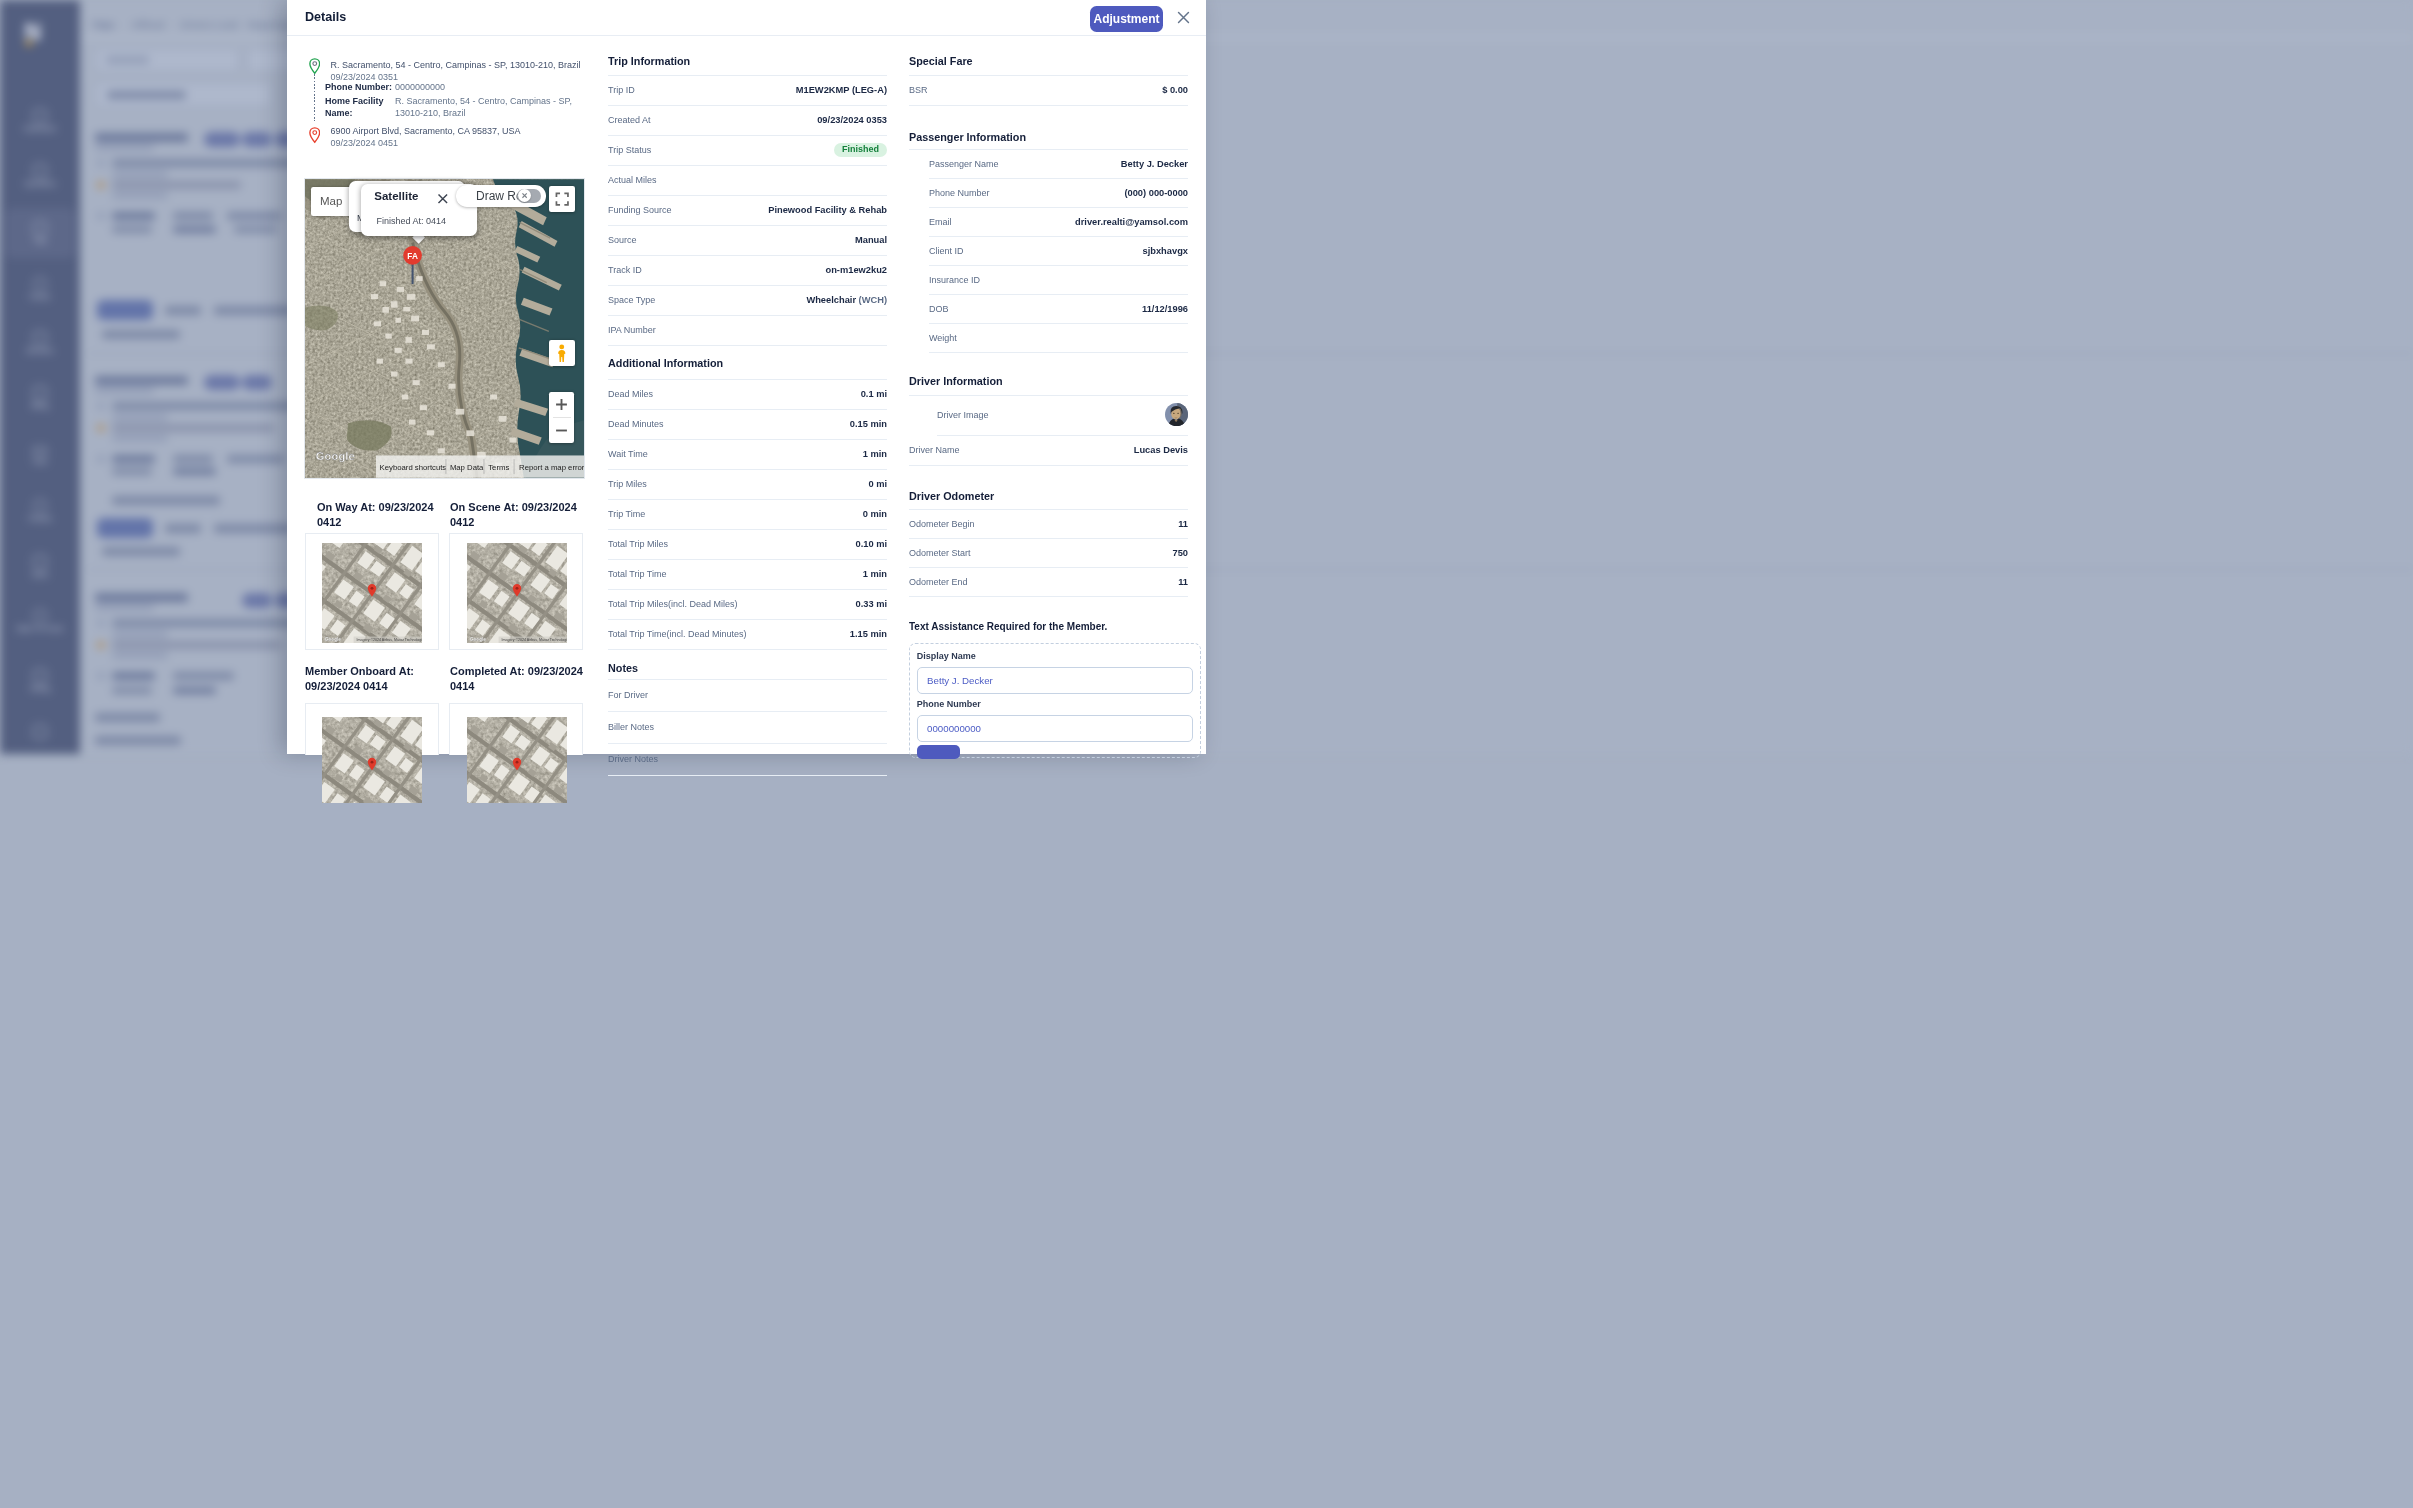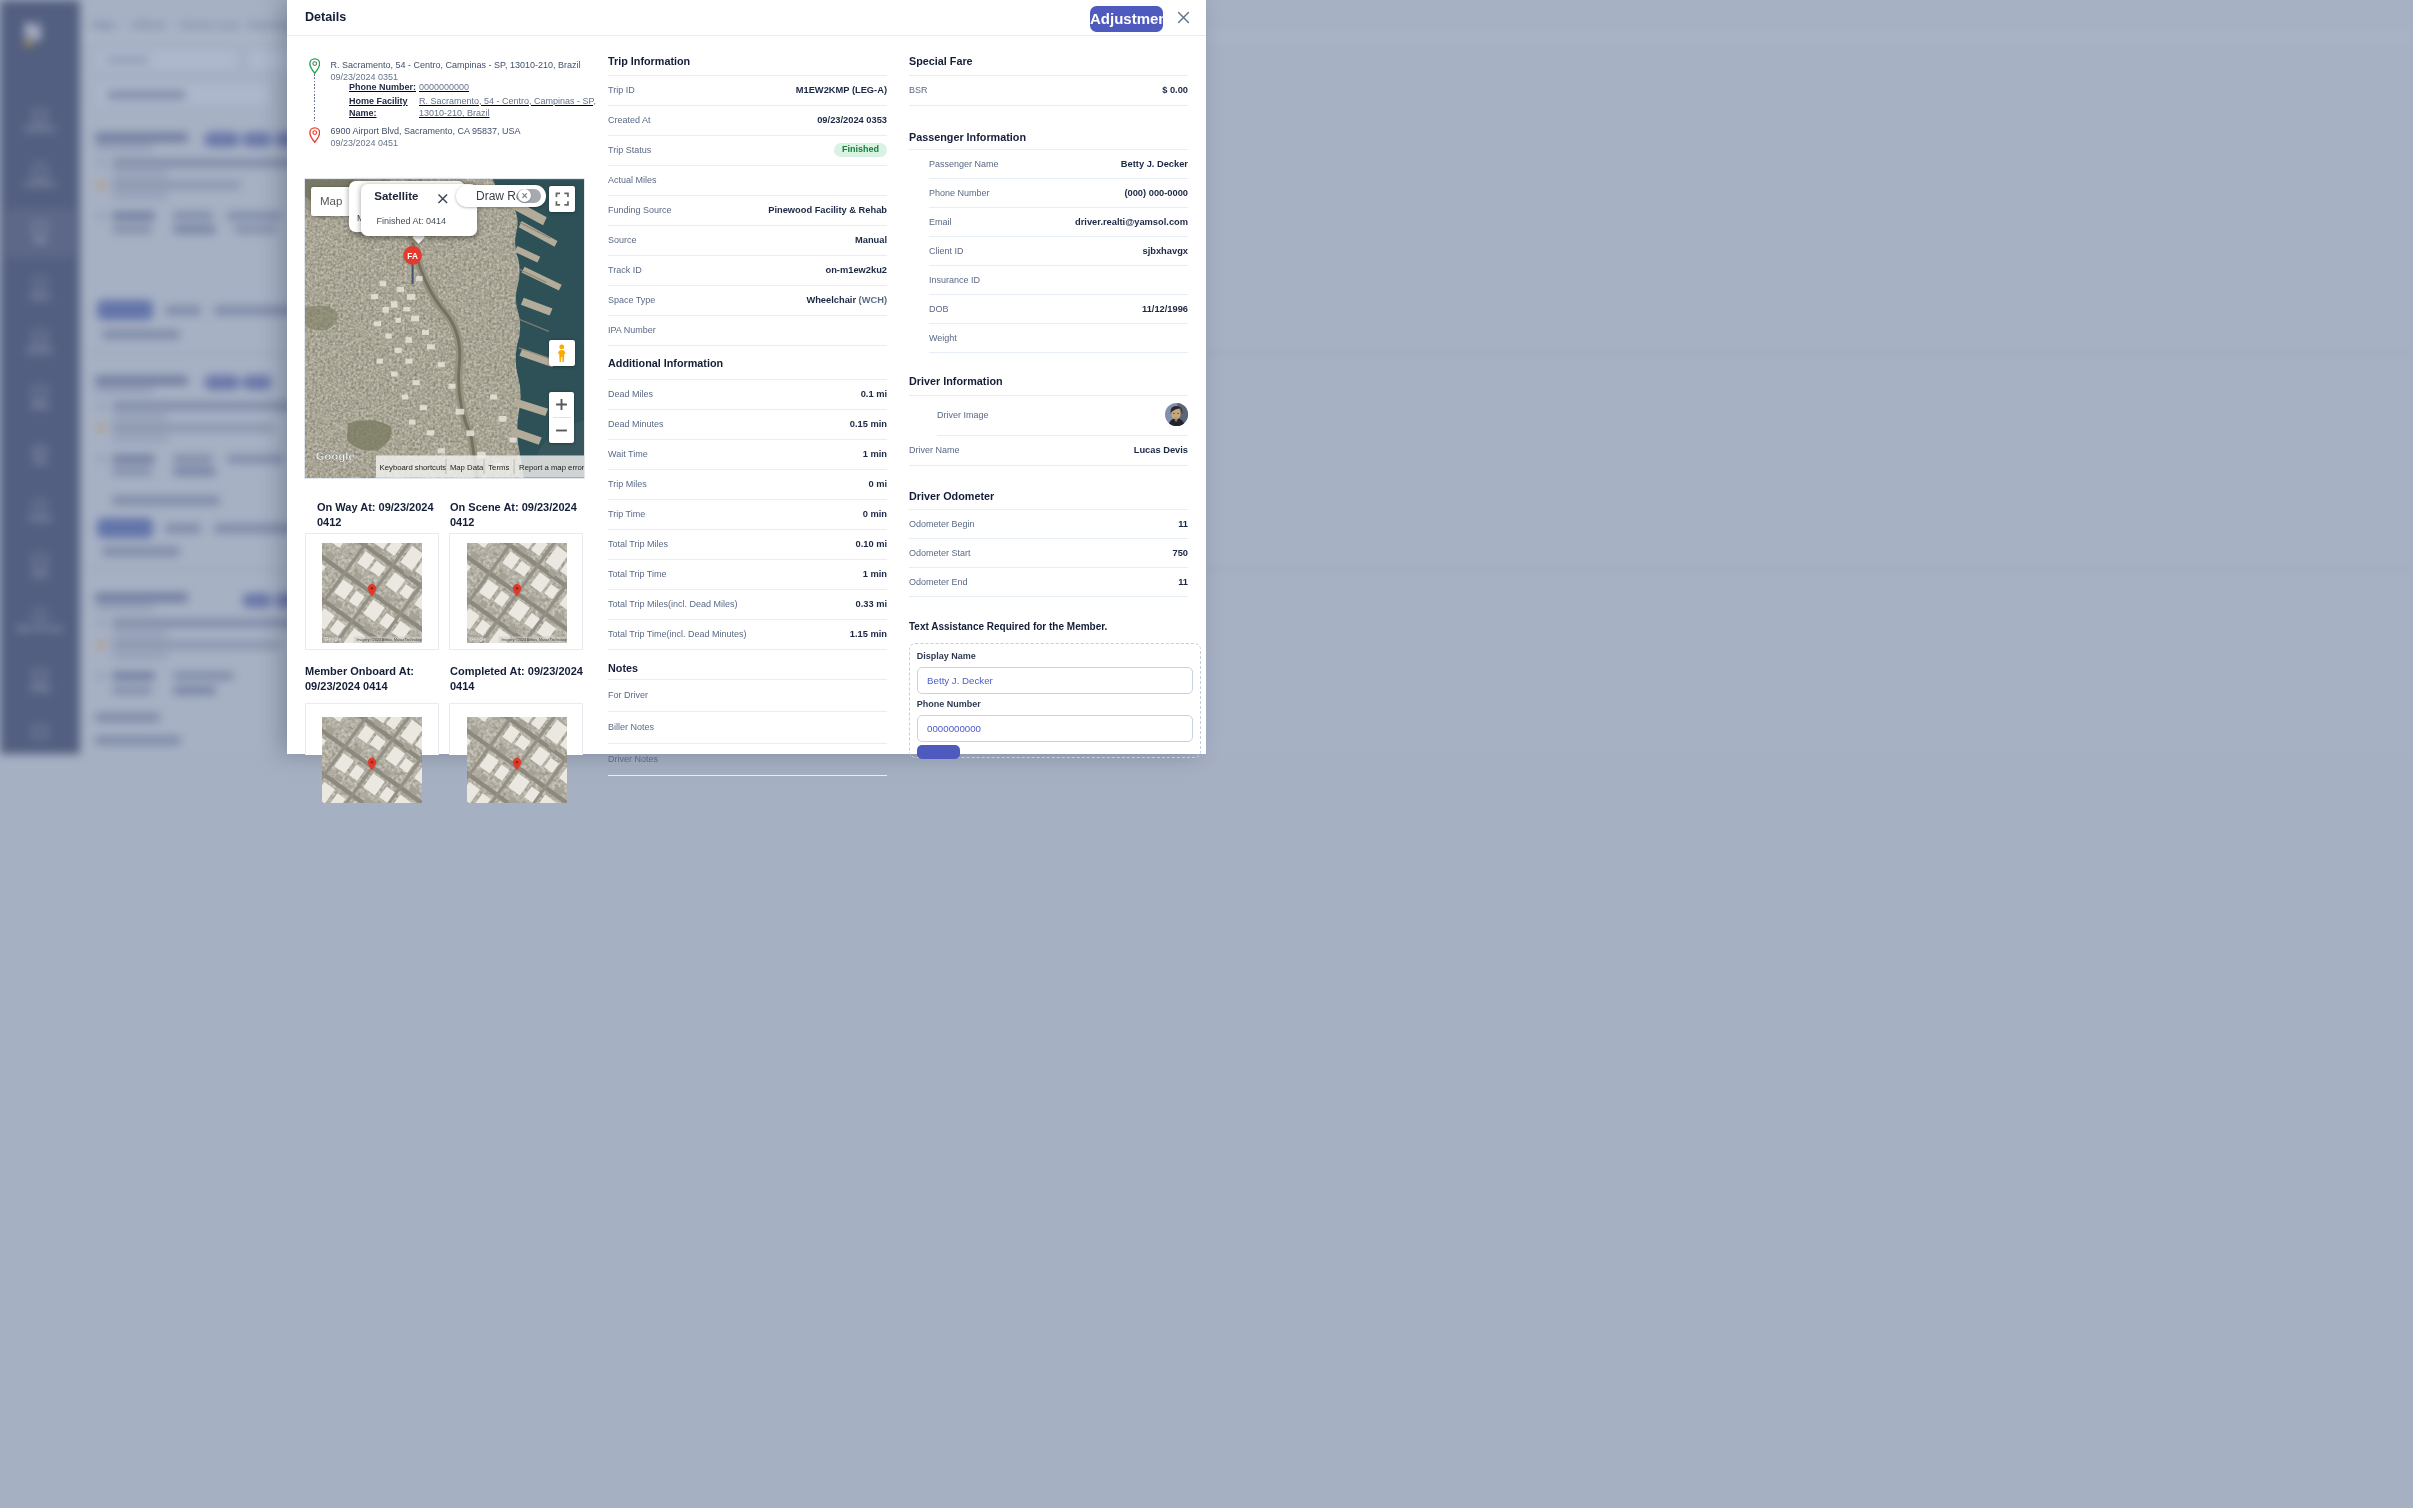--- a/index.html
+++ b/index.html
@@ -27,21 +27,21 @@
   .mbtn{position:absolute;background:#fff;border-radius:2.2px;box-shadow:0 0.7px 2.9px rgba(0,0,0,.3);
     font-size:11.5px;color:#565656;text-align:center;font-family:"Liberation Sans",sans-serif;}
   .iwin{position:absolute;background:#fff;border-radius:6.5px;box-shadow:0 1.4px 5px 0.7px rgba(0,0,0,.3);}
   #iwtail{position:absolute;left:109px;top:54px;width:9.3px;height:9.3px;background:#fff;transform:rotate(45deg);box-shadow:0.7px 0.7px 2.2px rgba(0,0,0,.25);}
   
   #drawer{position:absolute;left:287px;top:0;width:919px;height:754px;background:#ffffff;
     box-shadow:-7.2px 0 21.5px rgba(15,23,42,.25);}
   #hdr{position:absolute;left:0;top:0;width:919px;height:36px;border-bottom:0.7px solid #e8edf4;}
   #hdr .t{position:absolute;left:18px;top:10px;font-size:12.6px;font-weight:700;color:#121d36;}
   #adjbtn{position:absolute;left:803px;top:5.7px;width:73px;height:26px;background:#4e5abe;border-radius:6.5px;
-    color:#fff;font-size:15px;font-weight:600;text-align:center;line-height:26px;}
+    color:#fff;font-size:12px;font-weight:600;text-align:center;line-height:26px;}
   #clx{position:absolute;left:888px;top:8.6px;width:17px;height:17px;}
   
   .col{position:absolute;top:54px;}
   .sh{font-size:10.8px;font-weight:700;color:#141e38;line-height:14.4px;padding-bottom:6.1px;border-bottom:0.7px solid #e7edf4;}
   .rw{display:flex;justify-content:space-between;align-items:center;height:30px;border-bottom:0.7px solid #e7edf4;}
   .rw.p8{height:29px;margin-left:20px;}
   .rw .l{font-size:9px;font-weight:500;color:#5a6a85;}
   .rw .v{font-size:9.3px;font-weight:700;color:#1b2844;}
   .rw .v .sub{color:#5a6a85;font-weight:700;}
   .fin{background:#d9f2e1;color:#15813c;font-size:9px;font-weight:700;
@@ -167,21 +167,21 @@
         <path d="M5 5 L19 19 M19 5 L5 19" stroke="#64748b" stroke-width="2.1" stroke-linecap="round"></path>
       </svg>
   </div>
   <div class="col" id="c1" style="left:18px;width:279px;">
     <svg style="position:absolute;left:3.6px;top:4.3px;" width="11.5" height="16.5" viewBox="0 0 16 23">
       <path d="M8 1.2 C4 1.2 1.2 4.2 1.2 8 C1.2 13 8 21.2 8 21.2 C8 21.2 14.8 13 14.8 8 C14.8 4.2 12 1.2 8 1.2 Z" fill="none" stroke="#23a451" stroke-width="1.9"></path>
       <circle cx="8" cy="7.8" r="2.6" fill="none" stroke="#6b7280" stroke-width="1.6"></circle>
     </svg>
     <div style="position:absolute;left:25.5px;top:4.7px;width:259px;" class="addr1">R. Sacramento, 54 - Centro, Campinas - SP, 13010-210, Brazil<br>
       <span class="addr2">09/23/2024 0351</span></div>
-    <div style="position:absolute;left:44px;top:27px;display:grid;grid-template-columns:70px 1fr;width:260px;text-decoration:underline;">
+    <div style="position:absolute;left:20px;top:27px;display:grid;grid-template-columns:70px 1fr;width:260px;">
       <div class="sublab">Phone Number:</div>
         <div class="subval">0000000000</div>
       <div class="sublab" style="margin-top:1.4px;">Home Facility Name:</div>
         <div class="subval" style="margin-top:1.4px;">R. Sacramento, 54 - Centro, Campinas - SP, 13010-210, Brazil</div>
     </div>
     <div style="position:absolute;left:8.5px;top:20px;width:1.4px;height:47px;
       background-image:repeating-linear-gradient(#64748b 0 1.7px,transparent 1.7px 3.3px);"></div>
     <svg style="position:absolute;left:3.6px;top:73px;" width="11.5" height="16.5" viewBox="0 0 16 23">
       <path d="M8 1.2 C4 1.2 1.2 4.2 1.2 8 C1.2 13 8 21.2 8 21.2 C8 21.2 14.8 13 14.8 8 C14.8 4.2 12 1.2 8 1.2 Z" fill="none" stroke="#e8402d" stroke-width="1.9"></path>
       <circle cx="8" cy="7.8" r="2.6" fill="none" stroke="#e8402d" stroke-width="1.6"></circle>

